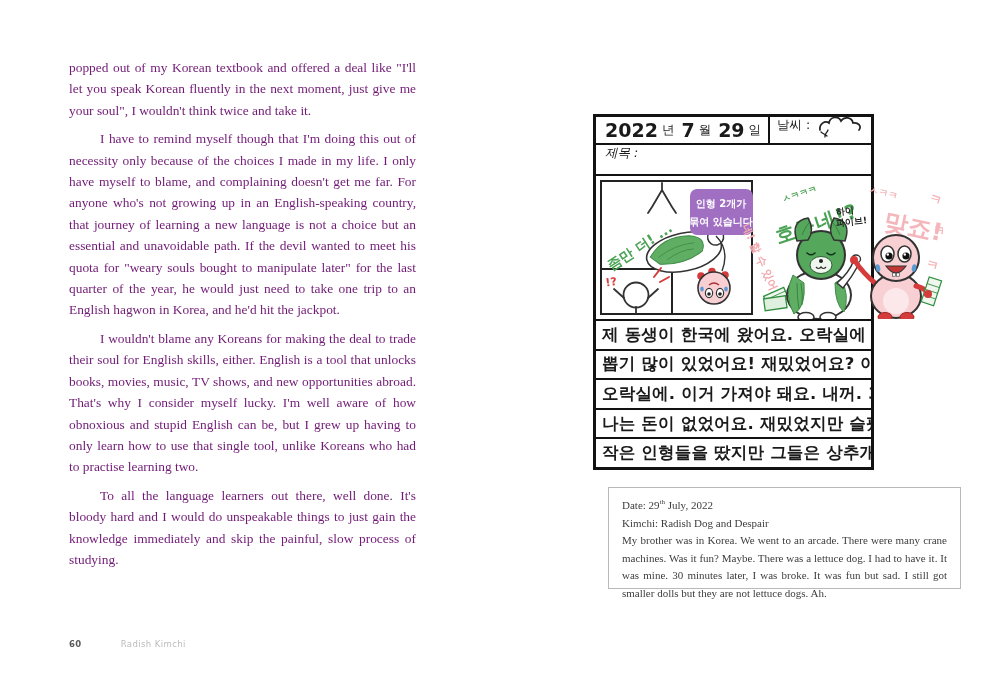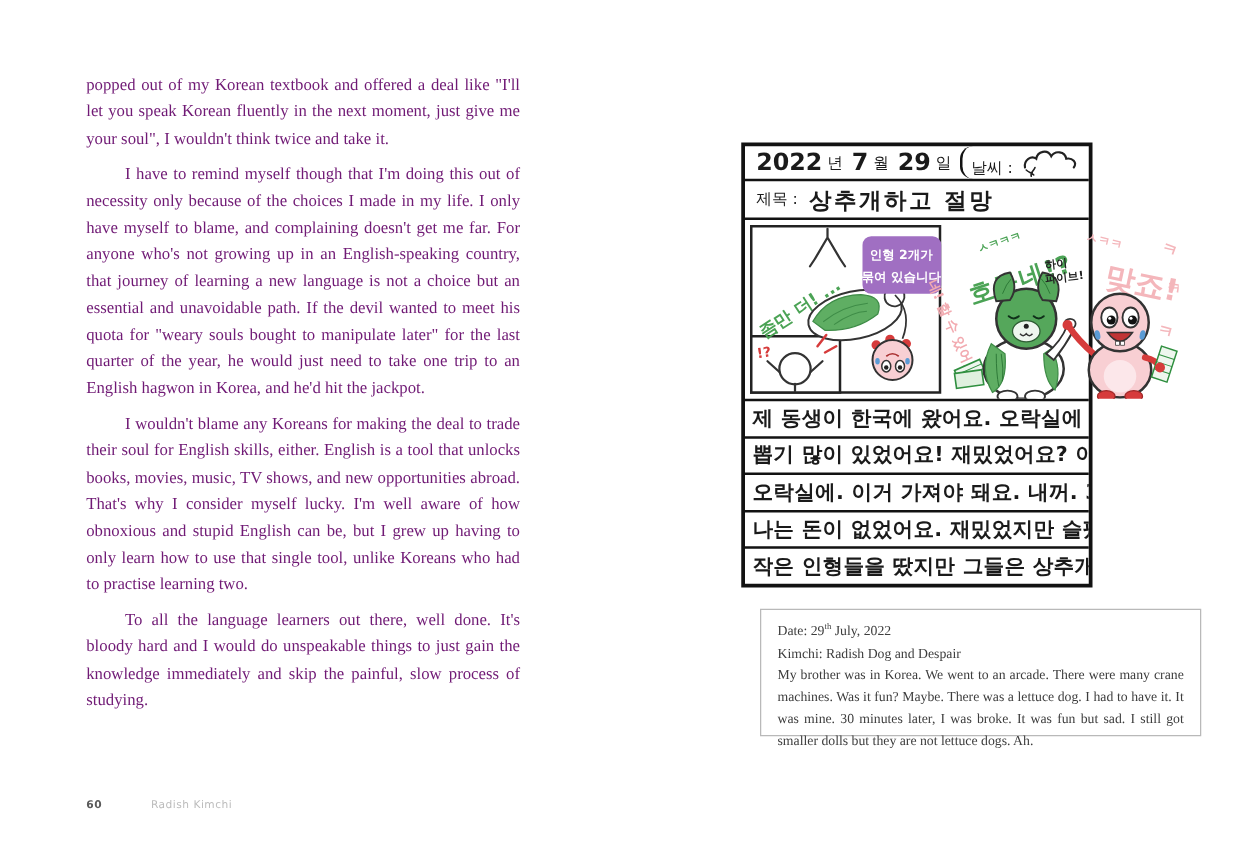--- a/index.html
+++ b/index.html
@@ -25,23 +25,23 @@
   .diary{
     position:absolute;left:593px;top:114px;width:281px;height:356px;
     border:3px solid #121212;box-sizing:border-box;display:flex;flex-direction:column;
     font-family:"DejaVu Sans", sans-serif;color:#1a1a1a;background:#fff;
   }
   .d-row1{height:26px;display:flex;border-bottom:2.5px solid #121212;}
   .date-cell{flex:1;display:flex;align-items:center;padding-left:9px;}
   .big{font-size:19px;font-weight:600;}
   .sm{font-size:12.5px;}
   .date-cell .sm{margin:0 7px 0 4px;}
-  .weather-cell{width:116px;border-left:2.5px solid #121212;display:flex;align-items:flex-end;padding-left:7px;border-radius:10px;}
+  .weather-cell{width:116px;border-left:2.5px solid #121212;display:flex;align-items:flex-start;padding-left:7px;}
   .weather-cell svg{margin-left:5px;margin-top:-4px;}
-  .d-row2{height:29px;display:flex;align-items:center;padding-left:9px;border-bottom:2.5px solid #121212;}
+  .d-row2{height:29px;display:flex;align-items:flex-start;padding-left:9px;border-bottom:2.5px solid #121212;font-style:italic;}
   .ttl{font-size:18px;font-weight:700;margin-left:9px;letter-spacing:2px;}
   .d-draw{height:143px;border-bottom:2.5px solid #121212;position:relative;}
   .d-line{
     flex:1;display:flex;align-items:center;padding:0 6px;
     font-size:16.5px;font-weight:700;letter-spacing:.2px;
     border-bottom:2.5px solid #121212;white-space:nowrap;overflow:hidden;
   }
   .d-line:last-child{border-bottom:none;}
 
   
@@ -85,21 +85,20 @@
         <span class="sm">날씨 :</span>
         <svg width="50" height="26" viewBox="0 0 50 26">
           <path d="M5,17 C4,11 10,7 14,10 C15,4 23,2 26,8 C29,3 37,4 38,10 C43,9 47,13 44,17" fill="none" stroke="#222" stroke-width="1.7" stroke-linecap="round"></path>
           <path d="M13,17 c-1,3 -4,4 -3,7 m-4,-5 c2,2 4,2 6,4" fill="none" stroke="#222" stroke-width="1.3" stroke-linecap="round"></path>
         </svg>
       </div>
     </div>
 
     <div class="d-row2">
       <span class="sm">제목 :</span>
-      <span class="ttl">상추개하고 절망</span>
     </div>
 
     <div class="d-draw">
       <svg width="347" height="143" viewBox="0 0 347 143">
 
         <g>
           <rect x="5" y="5" width="151" height="133" fill="#fff" stroke="#222" stroke-width="2"></rect>
           <rect x="5" y="93" width="71" height="45" fill="#fff" stroke="#222" stroke-width="2"></rect>
           <path d="M66,7 v7 M66,14 l-10,17 M66,14 l10,17 M56,31 l-4,6 M76,31 l4,6" stroke="#333" stroke-width="1.8" fill="none" stroke-linecap="round"></path>
           <text transform="rotate(-33 40 74)" x="8" y="78" font-size="14" font-weight="bold" fill="#4ba355">좀만 더! ...</text>

